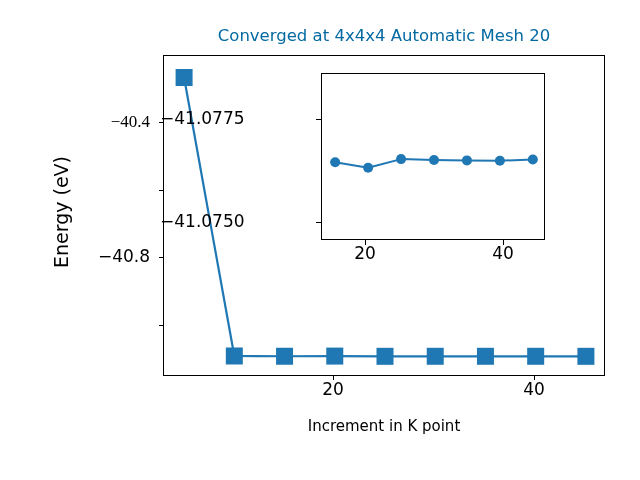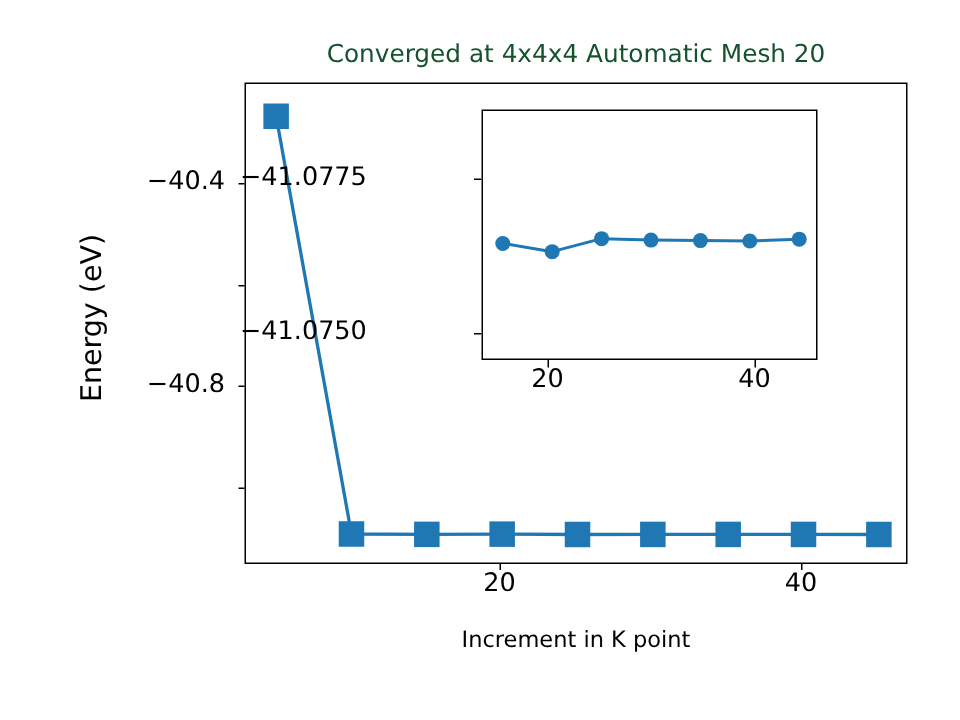--- a/index.html
+++ b/index.html
@@ -22,21 +22,21 @@
   }
   
   #chart-title {
     position: absolute;
     left: 163px;
     top: 26px;
     width: 442px;
     text-align: center;
     font-size: 16.5px;
     line-height: 20px;
-    color: #14532d;
+    color: #0369a1;
     white-space: nowrap;
   }
   
   #main-axes {
     position: absolute;
     left: 163px;
     top: 55px;
     width: 442px;
     height: 321px;
     border: 1.4px solid #000000;
@@ -161,21 +161,21 @@
 
 <div id="figure">
 
   <div id="chart-title">Converged at 4x4x4 Automatic Mesh 20</div>
 
   <div id="ylabel">Energy (eV)</div>
 
   <div id="xlabel">Increment in K point</div>
 
   <div class="ytick-main-mark" style="left:159px; top:122px;"></div>
-  <div class="ytick-main-lbl" style="left:58px; top:113px;">−40.4</div>
+  <div class="ytick-main-lbl" style="left:58px; top:113px;font-family:Liberation Serif, serif;">−40.4</div>
 
   <div class="ytick-main-mark" style="left:159px; top:190px;"></div>
 
   <div class="ytick-main-mark" style="left:159px; top:257px;"></div>
   <div class="ytick-main-lbl" style="left:58px; top:248px;">−40.8</div>
 
   <div class="ytick-main-mark" style="left:159px; top:325px;"></div>
 
   <div class="xtick-main-mark" style="left:333px;"></div>
   <div class="xtick-main-lbl" style="left:303px;">20</div>

